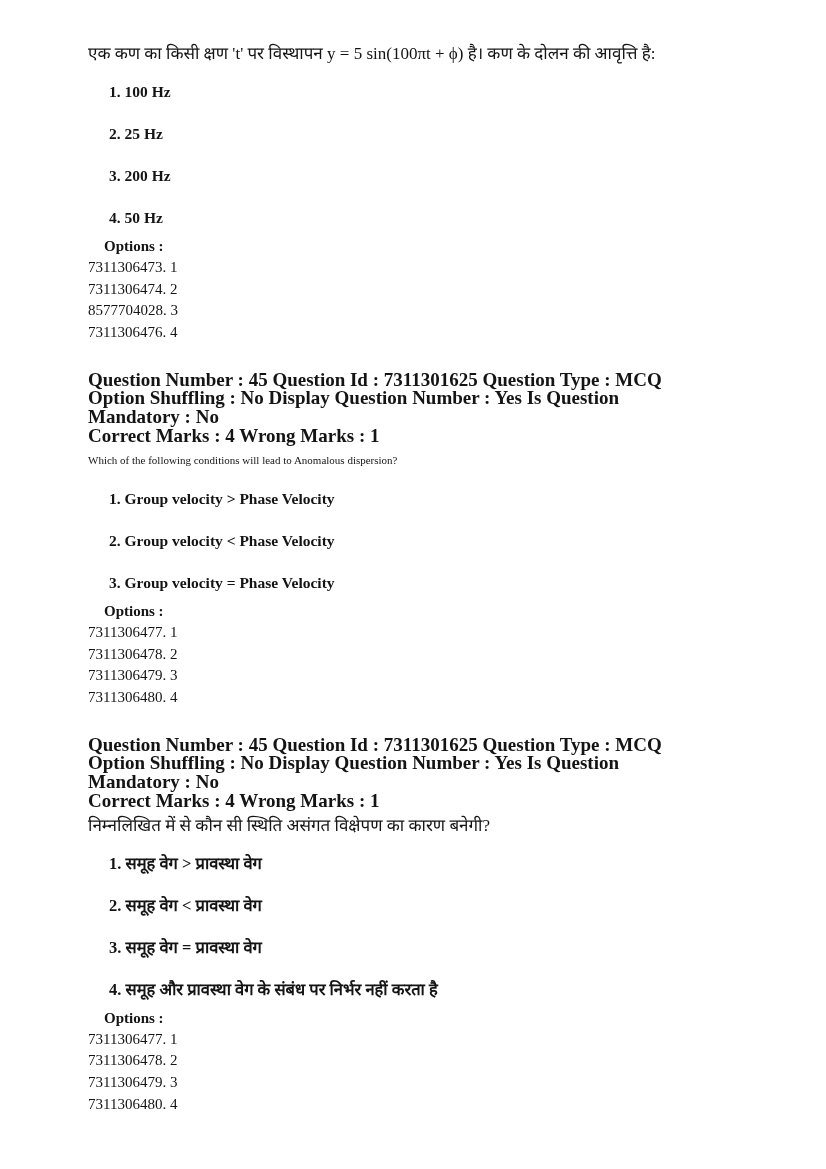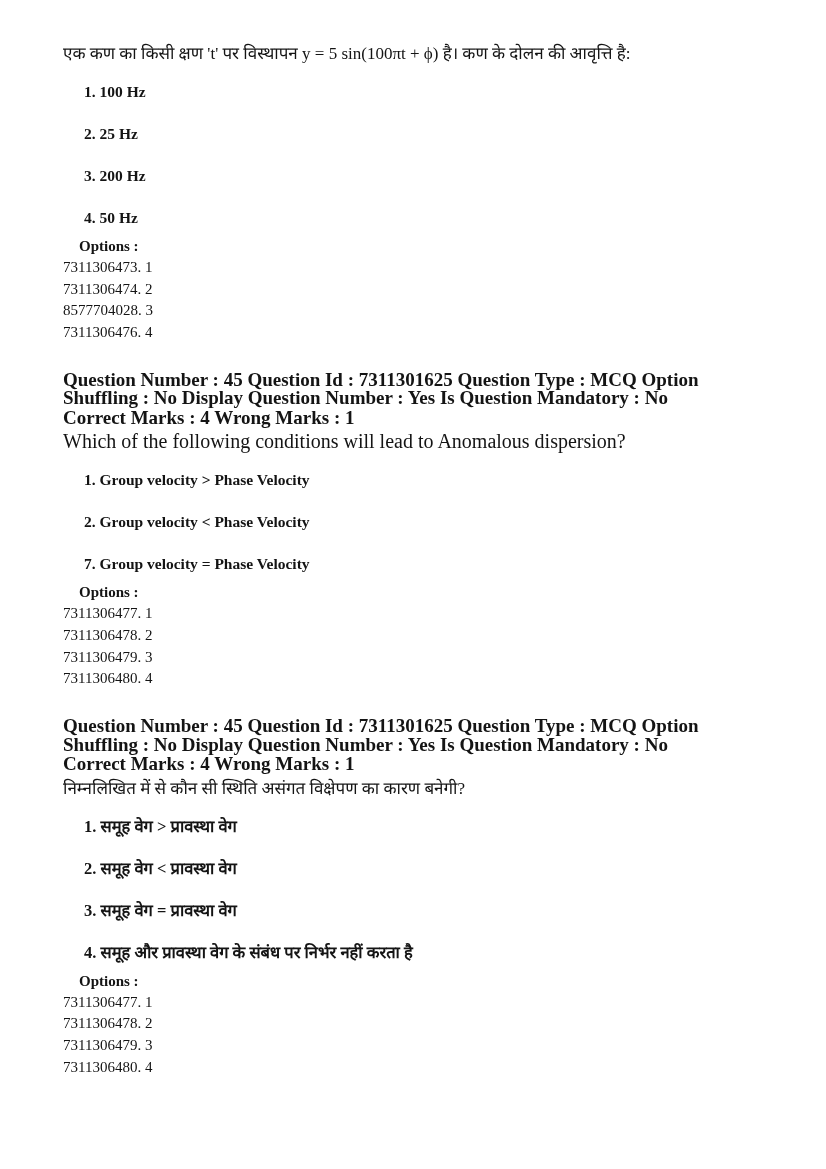--- a/index.html
+++ b/index.html
@@ -3,40 +3,40 @@
 <meta charset="utf-8">
 <style>
   * { box-sizing: border-box; }
   html, body { margin: 0; padding: 0; background: #ffffff; }
 
   .page {
     position: relative;
     width: 766px;
     height: 1169px;
     background: #ffffff;
-    padding: 42px 63px 10px 63px;
+    padding: 42px 63px 10px 88px;
     font-family: "Liberation Serif", serif;
     color: #141414;
     overflow: hidden;
   }
 
   .block { margin-bottom: 27px; }
   .block:last-child { margin-bottom: 0; }
 
   .meta {
     margin: 0;
     font-weight: bold;
     font-size: 19px;
     line-height: 18.5px;
   }
   .meta.marks { margin-top: 1px; }
 
   .q-text {
     margin: 3px 0 0 0;
-    font-size: 20px;
+    font-size: 11px;
     line-height: 23px;
   }
   .q-text.hindi { font-size: 17px; }
   .block.first .q-text { margin-top: 0; }
 
   .choices {
     margin: 17px 0 0 21px;
     padding: 0;
     font-weight: bold;
   }
@@ -84,21 +84,21 @@
     </div>
   </section>
 
   <section class="block">
     <p class="meta">Question Number : 45 Question Id : 7311301625 Question Type : MCQ Option Shuffling : No Display Question Number : Yes Is Question Mandatory : No</p>
     <p class="meta marks">Correct Marks : 4 Wrong Marks : 1</p>
     <p class="q-text">Which of the following conditions will lead to Anomalous dispersion?</p>
     <div class="choices">
       <div class="choice">1. Group velocity &gt; Phase Velocity</div>
       <div class="choice">2. Group velocity &lt; Phase Velocity</div>
-      <div class="choice">7. Group velocity = Phase Velocity</div>
+      <div class="choice">3. Group velocity = Phase Velocity</div>
     </div>
     <p class="options-label">Options :</p>
     <div class="opt-ids">
       <div class="opt-id">7311306477. 1</div>
       <div class="opt-id">7311306478. 2</div>
       <div class="opt-id">7311306479. 3</div>
       <div class="opt-id">7311306480. 4</div>
     </div>
   </section>
 

